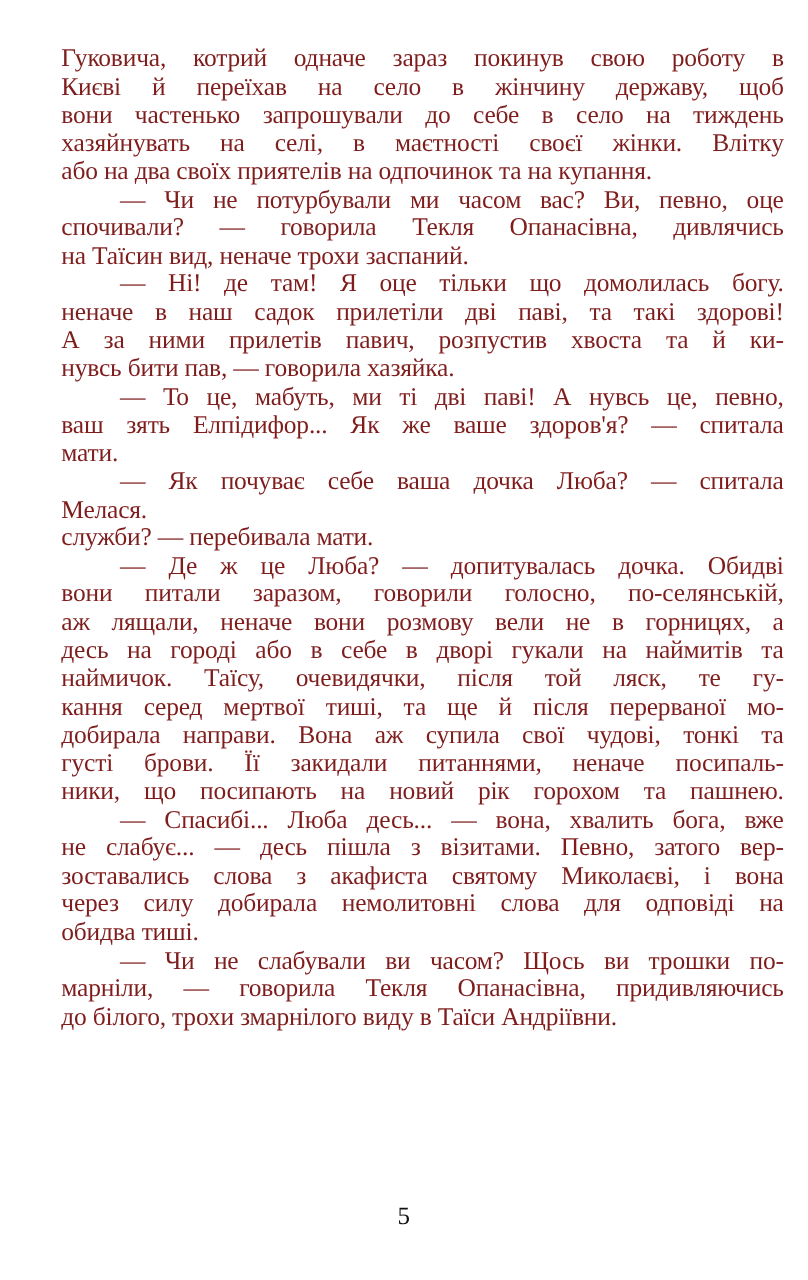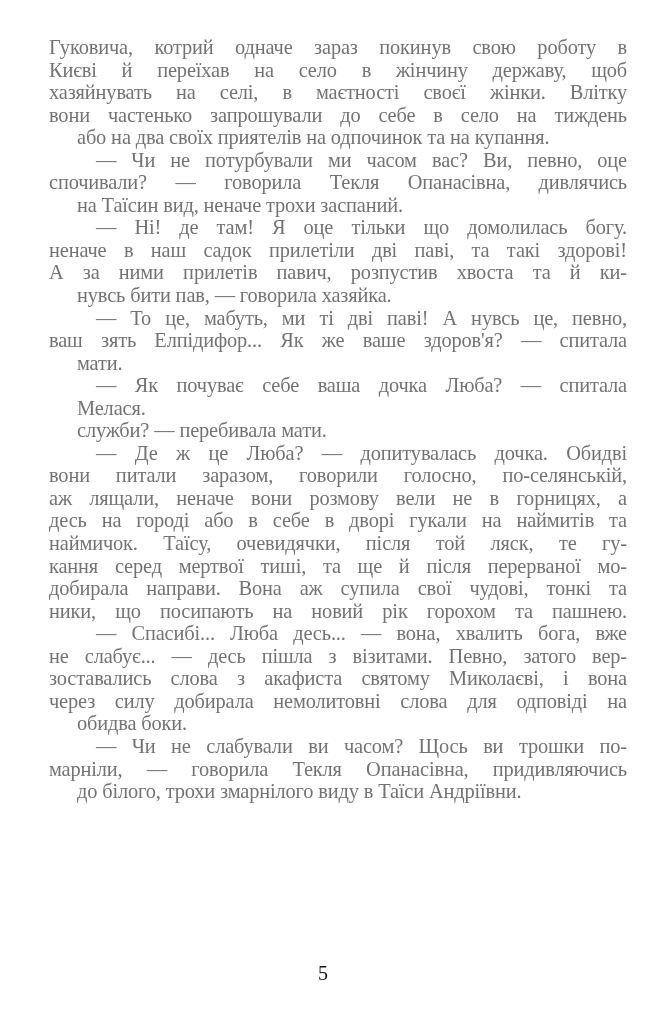--- a/index.html
+++ b/index.html
@@ -5,51 +5,51 @@
   html, body { margin: 0; padding: 0; background: #ffffff; }
   body { width: 646px; height: 1024px; position: relative; overflow: hidden; }
   .page {
     position: absolute;
     left: 49px;
     top: 36px;
     width: 578px;
     font-family: "Liberation Serif", serif;
     font-size: 20.4px;
     line-height: 22.55px;
-    color: #737373;
+    color: #7f1d1d;
   }
   .line {
     display: block;
     white-space: nowrap;
     text-align: justify;
     text-align-last: justify;
     height: 22.55px;
     letter-spacing: -0.15px;
   }
-  .line.last { text-align-last: left; margin-left: 28px; }
+  .line.last { text-align-last: left; }
   .line.indent { padding-left: 47px; }
   .page-number {
     position: absolute;
     left: 0;
     width: 646px;
     top: 962px;
     text-align: center;
     font-family: "Liberation Serif", serif;
     font-size: 20px;
     color: #111111;
   }
 </style>
 </head>
 <body>
 
 <div class="page" id="page-body">
     <span class="line">Гуковича, котрий одначе зараз покинув свою роботу в</span>
     <span class="line">Києві й переїхав на село в жінчину державу, щоб</span>
+    <span class="line">вони частенько запрошували до себе в село на тиждень</span>
     <span class="line">хазяйнувать на селі, в маєтності своєї жінки. Влітку</span>
-    <span class="line">вони частенько запрошували до себе в село на тиждень</span>
     <span class="line last">або на два своїх приятелів на одпочинок та на купання.</span>
     <span class="line indent">— Чи не потурбували ми часом вас? Ви, певно, оце</span>
     <span class="line">спочивали? — говорила Текля Опанасівна, дивлячись</span>
     <span class="line last">на Таїсин вид, неначе трохи заспаний.</span>
     <span class="line indent">— Ні! де там! Я оце тільки що домолилась богу.</span>
     <span class="line">неначе в наш садок прилетіли дві паві, та такі здорові!</span>
     <span class="line">А за ними прилетів павич, розпустив хвоста та й ки-</span>
     <span class="line last">нувсь бити пав, — говорила хазяйка.</span>
     <span class="line indent">— То це, мабуть, ми ті дві паві! А нувсь це, певно,</span>
     <span class="line">ваш зять Елпідифор... Як же ваше здоров'я? — спитала</span>
@@ -57,23 +57,24 @@
     <span class="line indent">— Як почуває себе ваша дочка Люба? — спитала</span>
     <span class="line last">Мелася.</span>
     <span class="line last">служби? — перебивала мати.</span>
     <span class="line indent">— Де ж це Люба? — допитувалась дочка. Обидві</span>
     <span class="line">вони питали заразом, говорили голосно, по-селянській,</span>
     <span class="line">аж лящали, неначе вони розмову вели не в горницях, а</span>
     <span class="line">десь на городі або в себе в дворі гукали на наймитів та</span>
     <span class="line">наймичок. Таїсу, очевидячки, після той ляск, те гу-</span>
     <span class="line">кання серед мертвої тиші, та ще й після перерваної мо-</span>
     <span class="line">добирала направи. Вона аж супила свої чудові, тонкі та</span>
+    <span class="line">густі брови. Її закидали питаннями, неначе посипаль-</span>
     <span class="line">ники, що посипають на новий рік горохом та пашнею.</span>
     <span class="line indent">— Спасибі... Люба десь... — вона, хвалить бога, вже</span>
     <span class="line">не слабує... — десь пішла з візитами. Певно, затого вер-</span>
     <span class="line">зоставались слова з акафиста святому Миколаєві, і вона</span>
     <span class="line">через силу добирала немолитовні слова для одповіді на</span>
-    <span class="line last">обидва боки.</span>
+    <span class="line last">обидва тиші.</span>
     <span class="line indent">— Чи не слабували ви часом? Щось ви трошки по-</span>
     <span class="line">марніли, — говорила Текля Опанасівна, придивляючись</span>
     <span class="line last">до білого, трохи змарнілого виду в Таїси Андріївни.</span>
   </div>
 <div class="page-number">5</div>
 
 </body></html>

